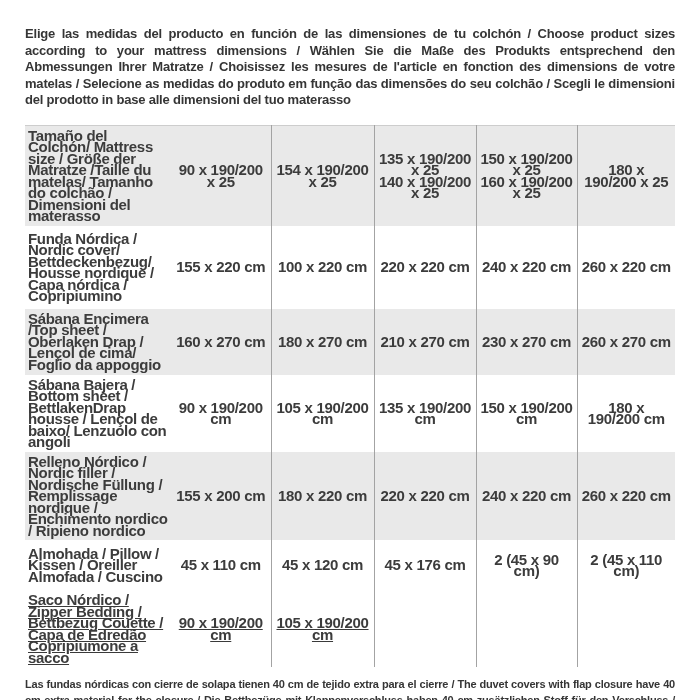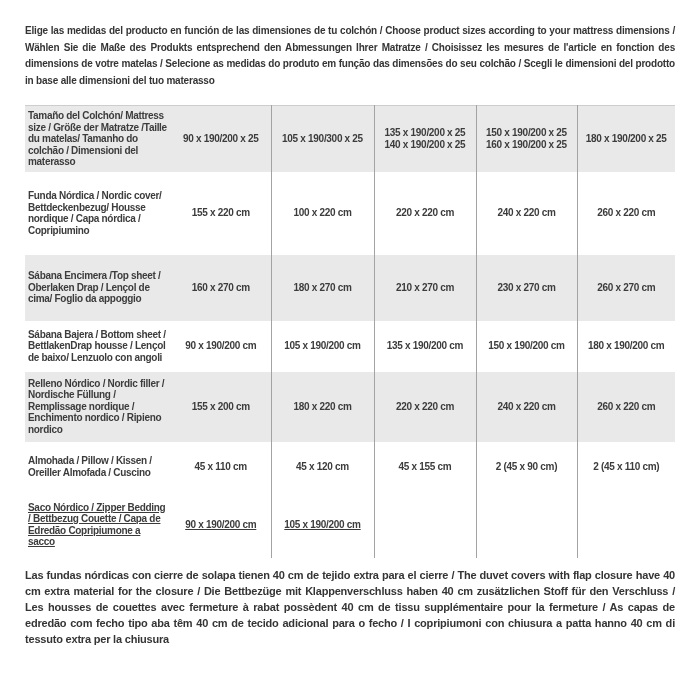--- a/index.html
+++ b/index.html
@@ -9,38 +9,38 @@
     font-family:"Liberation Sans", sans-serif;
     color:#3a3a3a;
     overflow:hidden;
   }
   .page{
     box-sizing:border-box;
     width:700px;height:700px;
     padding:13px 25px 10px 25px;
   }
   .intro{
-    font-size:10px;
+    font-size:13px;
     font-weight:bold;
     line-height:16.5px;
     text-align:justify;
     letter-spacing:-0.2px;
     color:#353535;
   }
   table.sizes{
     width:650px;
     margin-top:16px;
     border-collapse:collapse;
     border-top:1px solid #cdcdcd;
     table-layout:fixed;
   }
   table.sizes tr.stripe{ background:#e9e9e9; }
   table.sizes td{
     vertical-align:middle;
-    font-size:10px;
+    font-size:15px;
     font-weight:bold;
     line-height:11.5px;
     letter-spacing:-0.3px;
     color:#3c3c3c;
     padding:4px 3px;
   }
   td.lbl{
     width:140px;
     text-align:left;
     padding-left:13px;
@@ -88,21 +88,21 @@
         <col class="c-v1">
         <col class="c-v2">
         <col class="c-v3">
         <col class="c-v4">
         <col class="c-v5">
     </colgroup>
     <tbody>
       <tr class="stripe r1">
         <td class="lbl">Tamaño del Colchón/ Mattress size / Größe der Matratze /Taille du matelas/ Tamanho do colchão / Dimensioni del materasso</td>
         <td class="val">90 x 190/200 x 25</td>
-        <td class="val">105 x 190/300 x 25</td>
+        <td class="val">154 x 190/200 x 25</td>
         <td class="val">135 x 190/200 x 25
 140 x 190/200 x 25</td>
         <td class="val">150 x 190/200 x 25
 160 x 190/200 x 25</td>
         <td class="val">180 x 190/200 x 25</td>
       </tr>
       <tr class="r2">
         <td class="lbl">Funda Nórdica /  Nordic cover/ Bettdeckenbezug/ Housse nordique  / Capa nórdica / Copripiumino</td>
         <td class="val">155 x 220 cm</td>
         <td class="val">100 x 220 cm</td>
@@ -131,21 +131,21 @@
         <td class="val">155 x 200 cm</td>
         <td class="val">180 x 220 cm</td>
         <td class="val">220 x 220 cm</td>
         <td class="val">240 x 220 cm</td>
         <td class="val">260 x 220 cm</td>
       </tr>
       <tr class="r6">
         <td class="lbl">Almohada  / Pillow / Kissen / Oreiller Almofada / Cuscino</td>
         <td class="val">45 x 110 cm</td>
         <td class="val">45 x 120 cm</td>
-        <td class="val">45 x 155 cm</td>
+        <td class="val">45 x 176 cm</td>
         <td class="val">2 (45 x 90 cm)</td>
         <td class="val">2 (45 x 110 cm)</td>
       </tr>
       <tr class="r8">
         <td class="lbl">Saco Nórdico / Zipper Bedding / Bettbezug Couette  / Capa de Edredão Copripiumone a sacco</td>
         <td class="val">90 x 190/200 cm</td>
         <td class="val">105 x 190/200 cm</td>
         <td class="val"></td>
         <td class="val"></td>
         <td class="val"></td>

